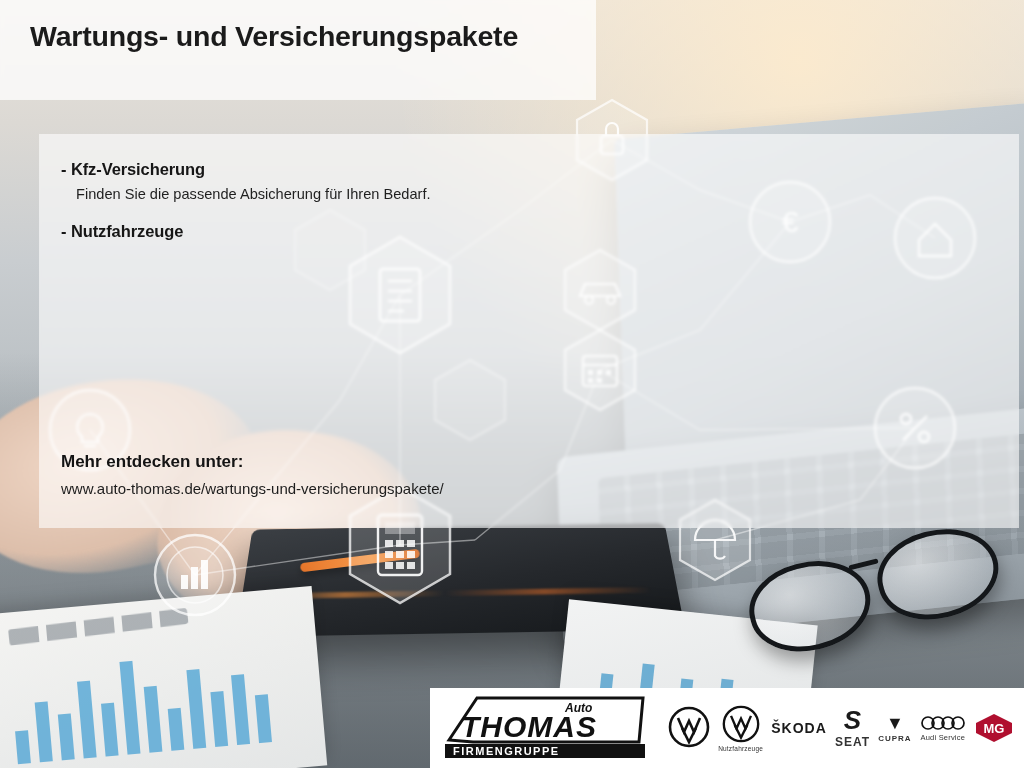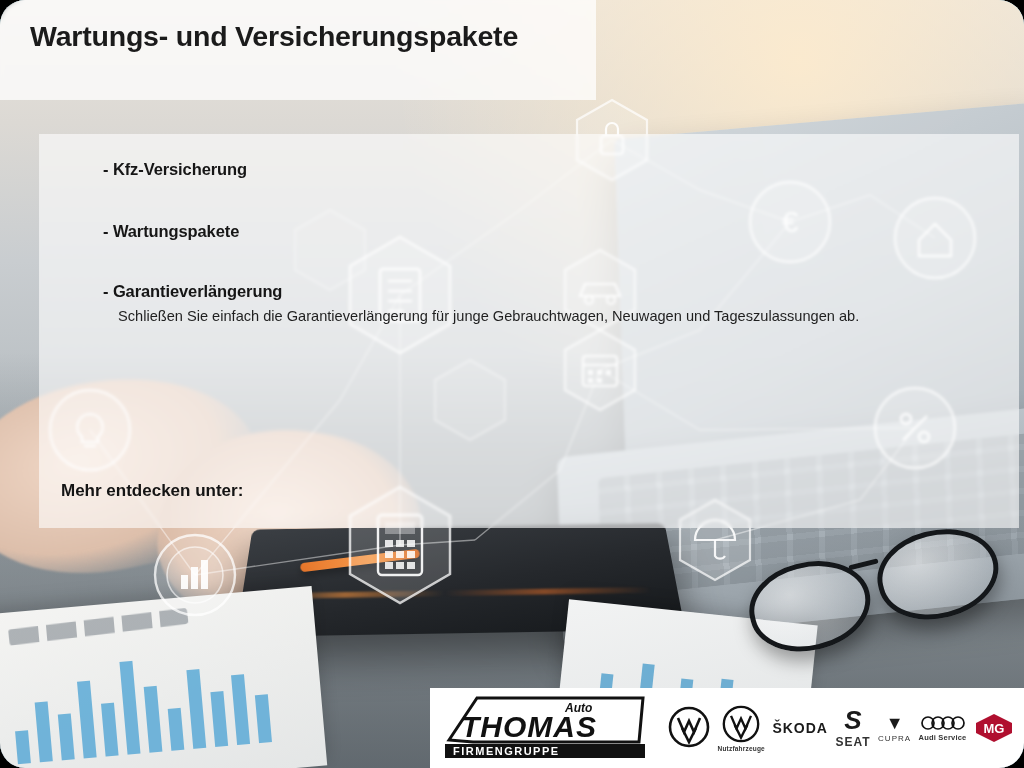--- a/index.html
+++ b/index.html
@@ -9,21 +9,20 @@
   }
   body {
     font-family: "Liberation Sans", sans-serif;
   }
   .stage {
     position: relative;
     width: 1024px;
     height: 768px;
     overflow: hidden;
     background: #7dd3fc;
-    border-radius: 25px;
   }
 
   
   .photo {
     position: absolute;
     inset: 0;
     background:
       
       radial-gradient(circle at 78% 8%, rgba(255,236,205,0.85) 0%, rgba(255,236,205,0.0) 38%),
       
@@ -219,42 +218,42 @@
     color: #313131;
   }
 
   .panel-body {
     position: absolute;
     left: 39px; top: 134px;
     width: 980px; height: 394px;
     background: rgba(255,255,255,0.60);
     backdrop-filter: blur(1.5px);
   }
-  .item { position: absolute; left: 22px; margin-left: 42px; }
+  .item { position: absolute; left: 22px; }
   .item h2 {
     margin: 0;
     font-size: 16.5px;
     font-weight: bold;
     color: #161616;
     letter-spacing: -0.1px;
   }
   .item p {
     margin: 6px 0 0 15px;
     font-size: 14.6px;
     color: #1f1f1f;
     line-height: 1.35;
   }
   .i0 { top: 26px; }
   .i1 { top: 88px; }
   .i2 { top: 148px; }
   .i3 { top: 211px; }
 
   .cta {
     position: absolute;
-    left: 22px; top: 318px; margin-top: 29px;
+    left: 22px; top: 318px;
   }
   .cta .cta-head {
     font-size: 17px;
     font-weight: bold;
     color: #141414;
   }
   .cta .cta-url {
     margin-top: 8px;
     font-size: 15px;
     color: #1d1d1d;
@@ -290,21 +289,20 @@
     flex-direction: column;
     align-items: center;
     justify-content: center;
     color: #1a1a1a;
   }
   .brand .cap {
     font-size: 6.5px;
     letter-spacing: .2px;
     color: #333;
     margin-top: 2px;
-    font-weight: bold;
   }
   .wordmark {
     font-weight: bold;
     letter-spacing: 1px;
   }
 </style>
 </head>
 <body>
 
 <div class="stage">
@@ -488,34 +486,32 @@
   </svg>
 
   <div class="panel-title">
     <h1>Wartungs- und Versicherungspakete</h1>
   </div>
 
   <div class="panel-body">
 
     <div class="item i0">
       <h2>- Kfz-Versicherung</h2>
+      <p>Finden Sie die passende Absicherung für Ihren Bedarf.</p>
     </div>
 
     <div class="item i1">
-      <h2>- Wartungspakete</h2>
-    </div>
-
-    <div class="item i2">
-      <h2>- Garantieverlängerung</h2>
-      <p>Schließen Sie einfach die Garantieverlängerung für junge Gebrauchtwagen, Neuwagen und Tageszulassungen ab.</p>
-    </div>
+      <h2>- Nutzfahrzeuge</h2>
+    </div>
+
 
 
     <div class="cta">
       <div class="cta-head">Mehr entdecken unter:</div>
+      <div class="cta-url">www.auto-thomas.de/wartungs-und-versicherungspakete/</div>
     </div>
   </div>
 
   <div class="brandbar"></div>
 
   <svg class="logo-thomas" viewBox="0 0 225 74">
     <polygon points="6,50 34,8 200,8 196,52 30,52" fill="none" stroke="#111" stroke-width="3"></polygon>
     <text x="122" y="22" font-size="12" font-style="italic" font-weight="bold" fill="#111" font-family="Liberation Sans, sans-serif">Auto</text>
     <text x="18" y="47" font-size="30" font-weight="bold" font-style="italic" fill="#111" font-family="Liberation Sans, sans-serif" letter-spacing="1">THOMAS</text>
     <rect x="2" y="54" width="200" height="14" fill="#111"></rect>
@@ -546,21 +542,21 @@
       <span class="wordmark" style="font-size:14px">ŠKODA</span>
     </div>
 
     <div class="brand">
       <span style="font-size:26px;font-weight:bold;font-style:italic;line-height:1">S</span>
       <span class="cap" style="font-size:12px;font-weight:bold;letter-spacing:1px">SEAT</span>
     </div>
 
     <div class="brand">
       <span style="font-size:18px;line-height:1">▼</span>
-      <span class="cap" style="font-size:8px;font-weight:normal;letter-spacing:1px">CUPRA</span>
+      <span class="cap" style="font-size:8px;font-weight:bold;letter-spacing:1px">CUPRA</span>
     </div>
 
     <div class="brand">
       <svg width="46" height="16" viewBox="0 0 46 16">
         <circle cx="8" cy="8" r="6" fill="none" stroke="#111" stroke-width="1.7"></circle>
         <circle cx="18" cy="8" r="6" fill="none" stroke="#111" stroke-width="1.7"></circle>
         <circle cx="28" cy="8" r="6" fill="none" stroke="#111" stroke-width="1.7"></circle>
         <circle cx="38" cy="8" r="6" fill="none" stroke="#111" stroke-width="1.7"></circle>
       </svg>
       <span class="cap" style="font-size:7.5px">Audi Service</span>

